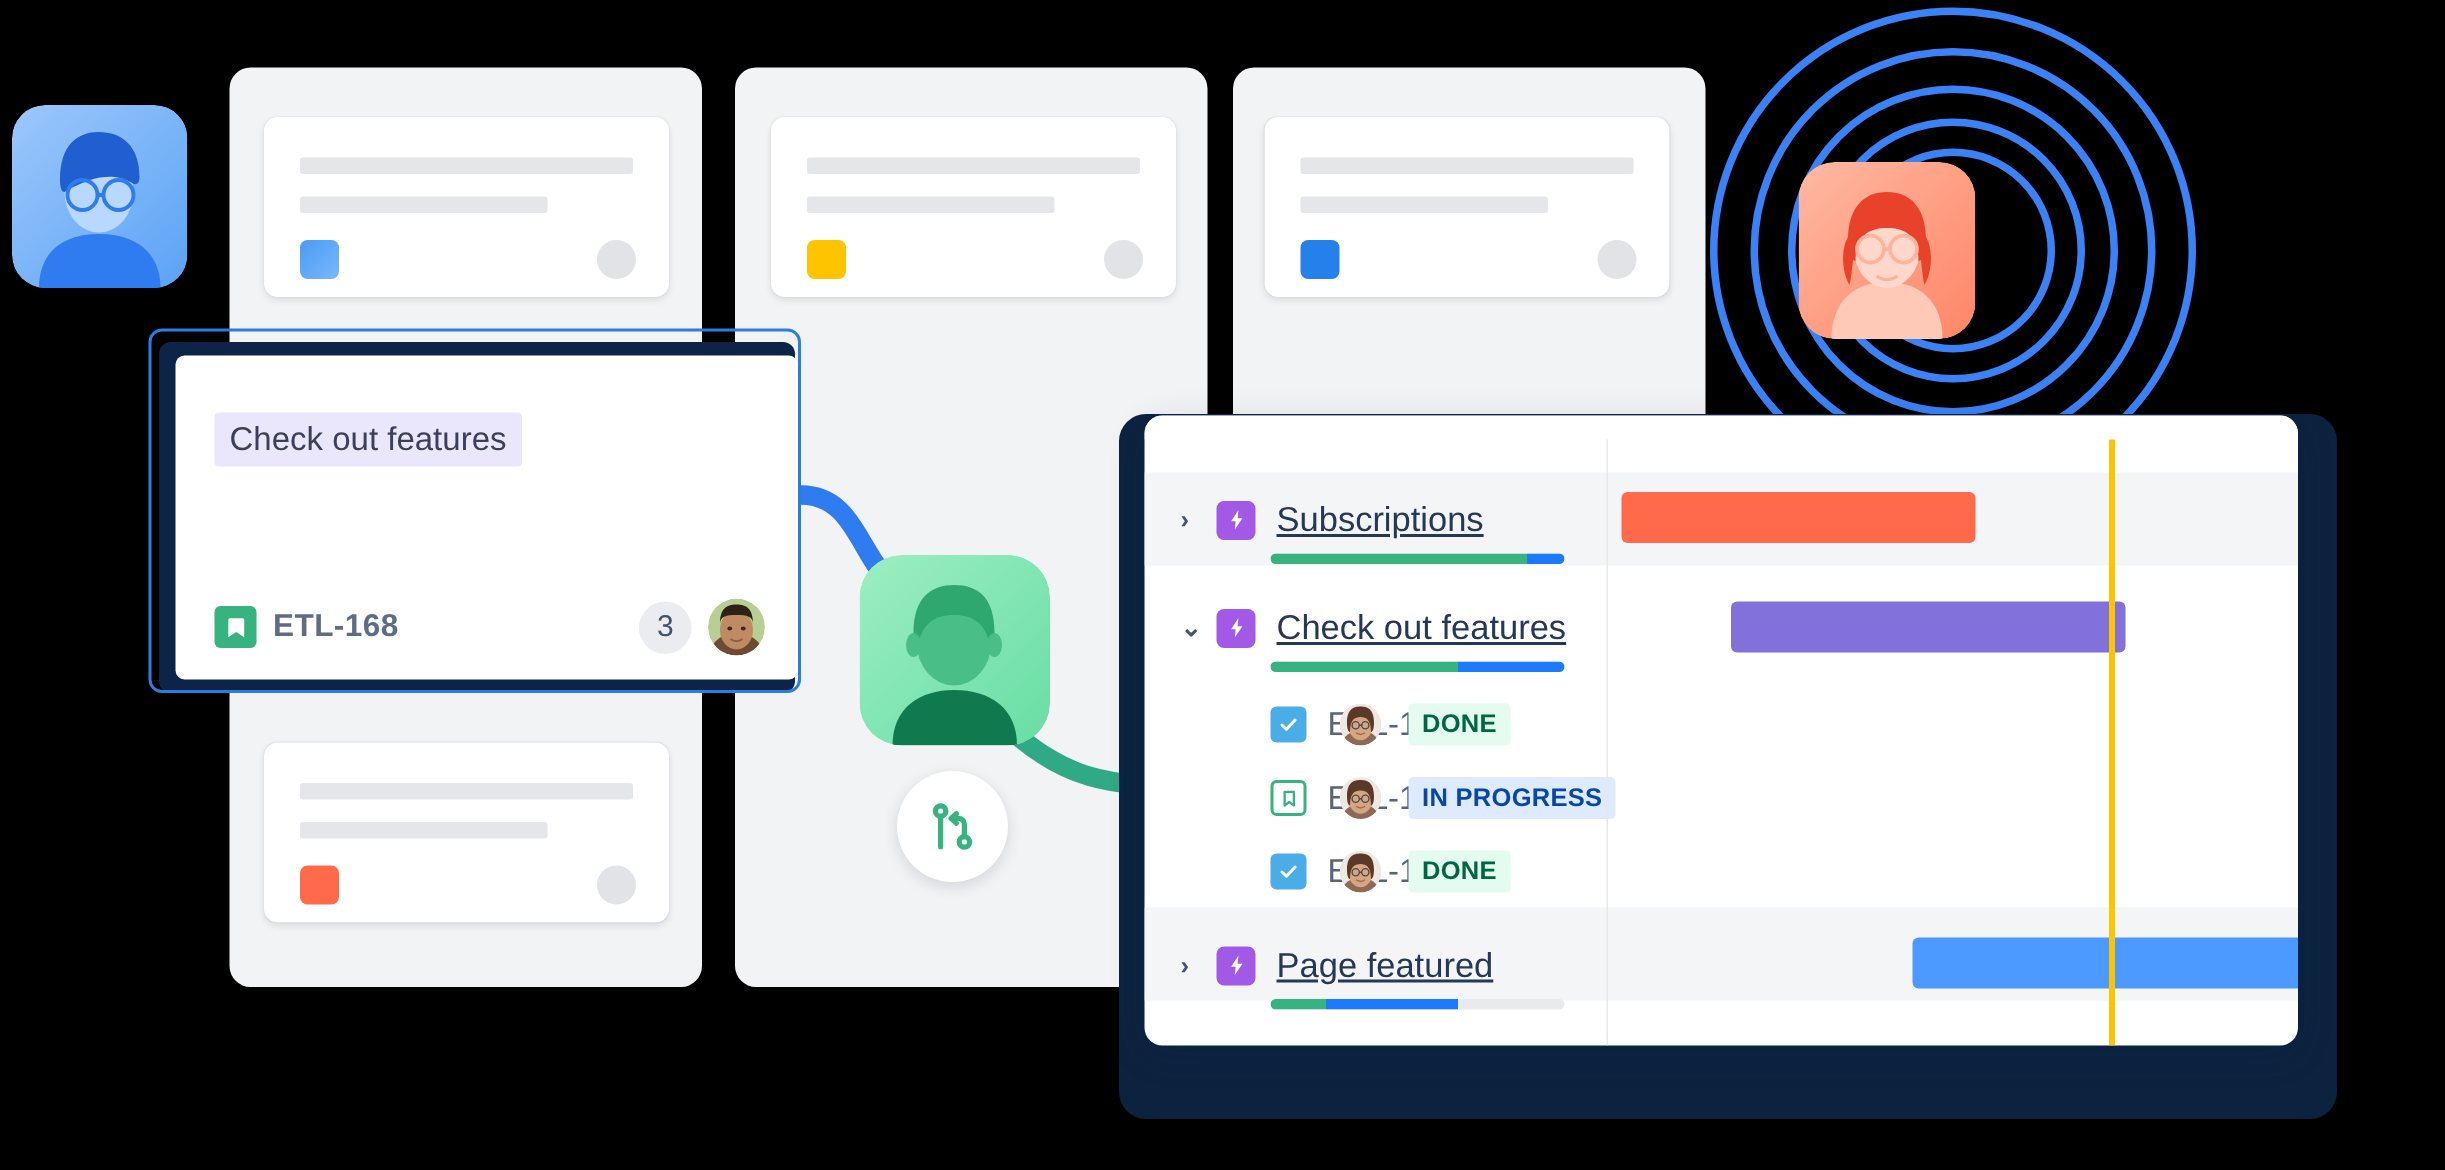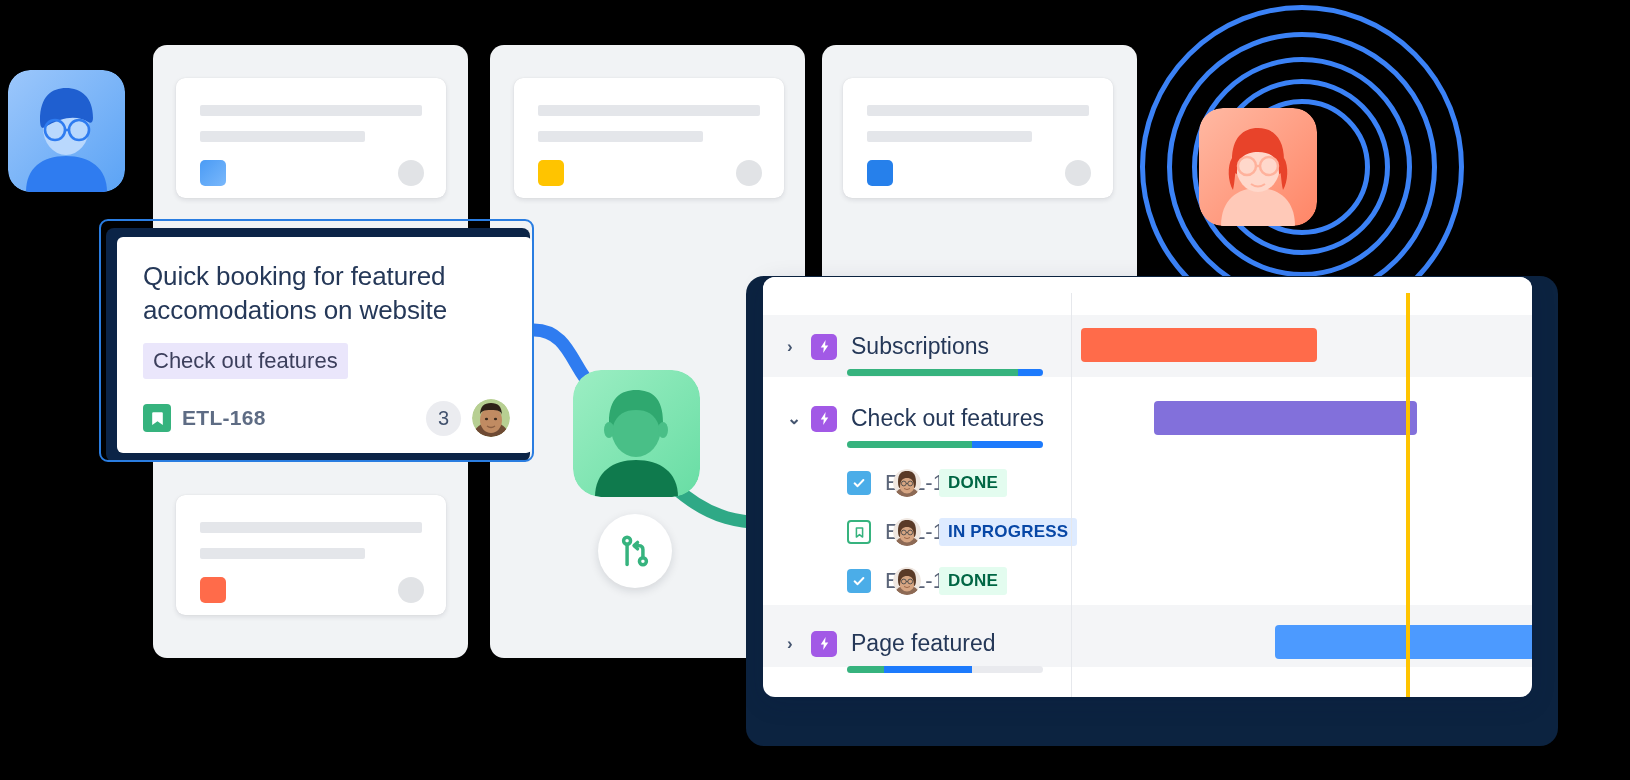--- a/index.html
+++ b/index.html
@@ -217,20 +217,21 @@
     background: #a259e6;
     border-radius: 5px;
     margin-left: 8px;
     display: flex; align-items: center; justify-content: center;
     flex: 0 0 auto;
   }
   .epic-name {
     margin-left: 14px;
     font-size: 23px;
     color: #253858;
+    text-decoration: underline;
   }
   .epic-progress {
     position: absolute;
     left: 84px;
     height: 7px;
     width: 196px;
     border-radius: 4px;
     background: #e9eaee;
     overflow: hidden;
     display: flex;
@@ -419,21 +420,20 @@
       <circle cx="17" cy="18.5" r="2.2"></circle>
       <line x1="7" y1="7.7" x2="7" y2="20.5"></line>
       <path d="M17 16.3 L17 11 C17 9.4 15.8 8.6 14.3 8.6 L11.8 8.6"></path>
       <polyline points="13.6,6.6 11.4,8.6 13.6,10.6"></polyline>
     </svg>
   </div>
 
   <div id="issue-card-shadow"></div>
   <div id="issue-card-outline"></div>
   <div id="issue-card">
-    <div id="issue-title">Quick booking for featured accomodations on website</div>
     <span id="issue-epic">Check out features</span>
     <div id="issue-footer">
       <span id="issue-key-icon">
         <svg width="17" height="17" viewBox="0 0 16 16">
             <path d="M4 2h8a1 1 0 0 1 1 1v11l-5-3.4L3 14V3a1 1 0 0 1 1-1z" fill="#ffffff"></path>
           </svg>
       </span>
       <span id="issue-key">ETL-168</span>
       <span id="issue-count">3</span>
       <span id="issue-avatar">

